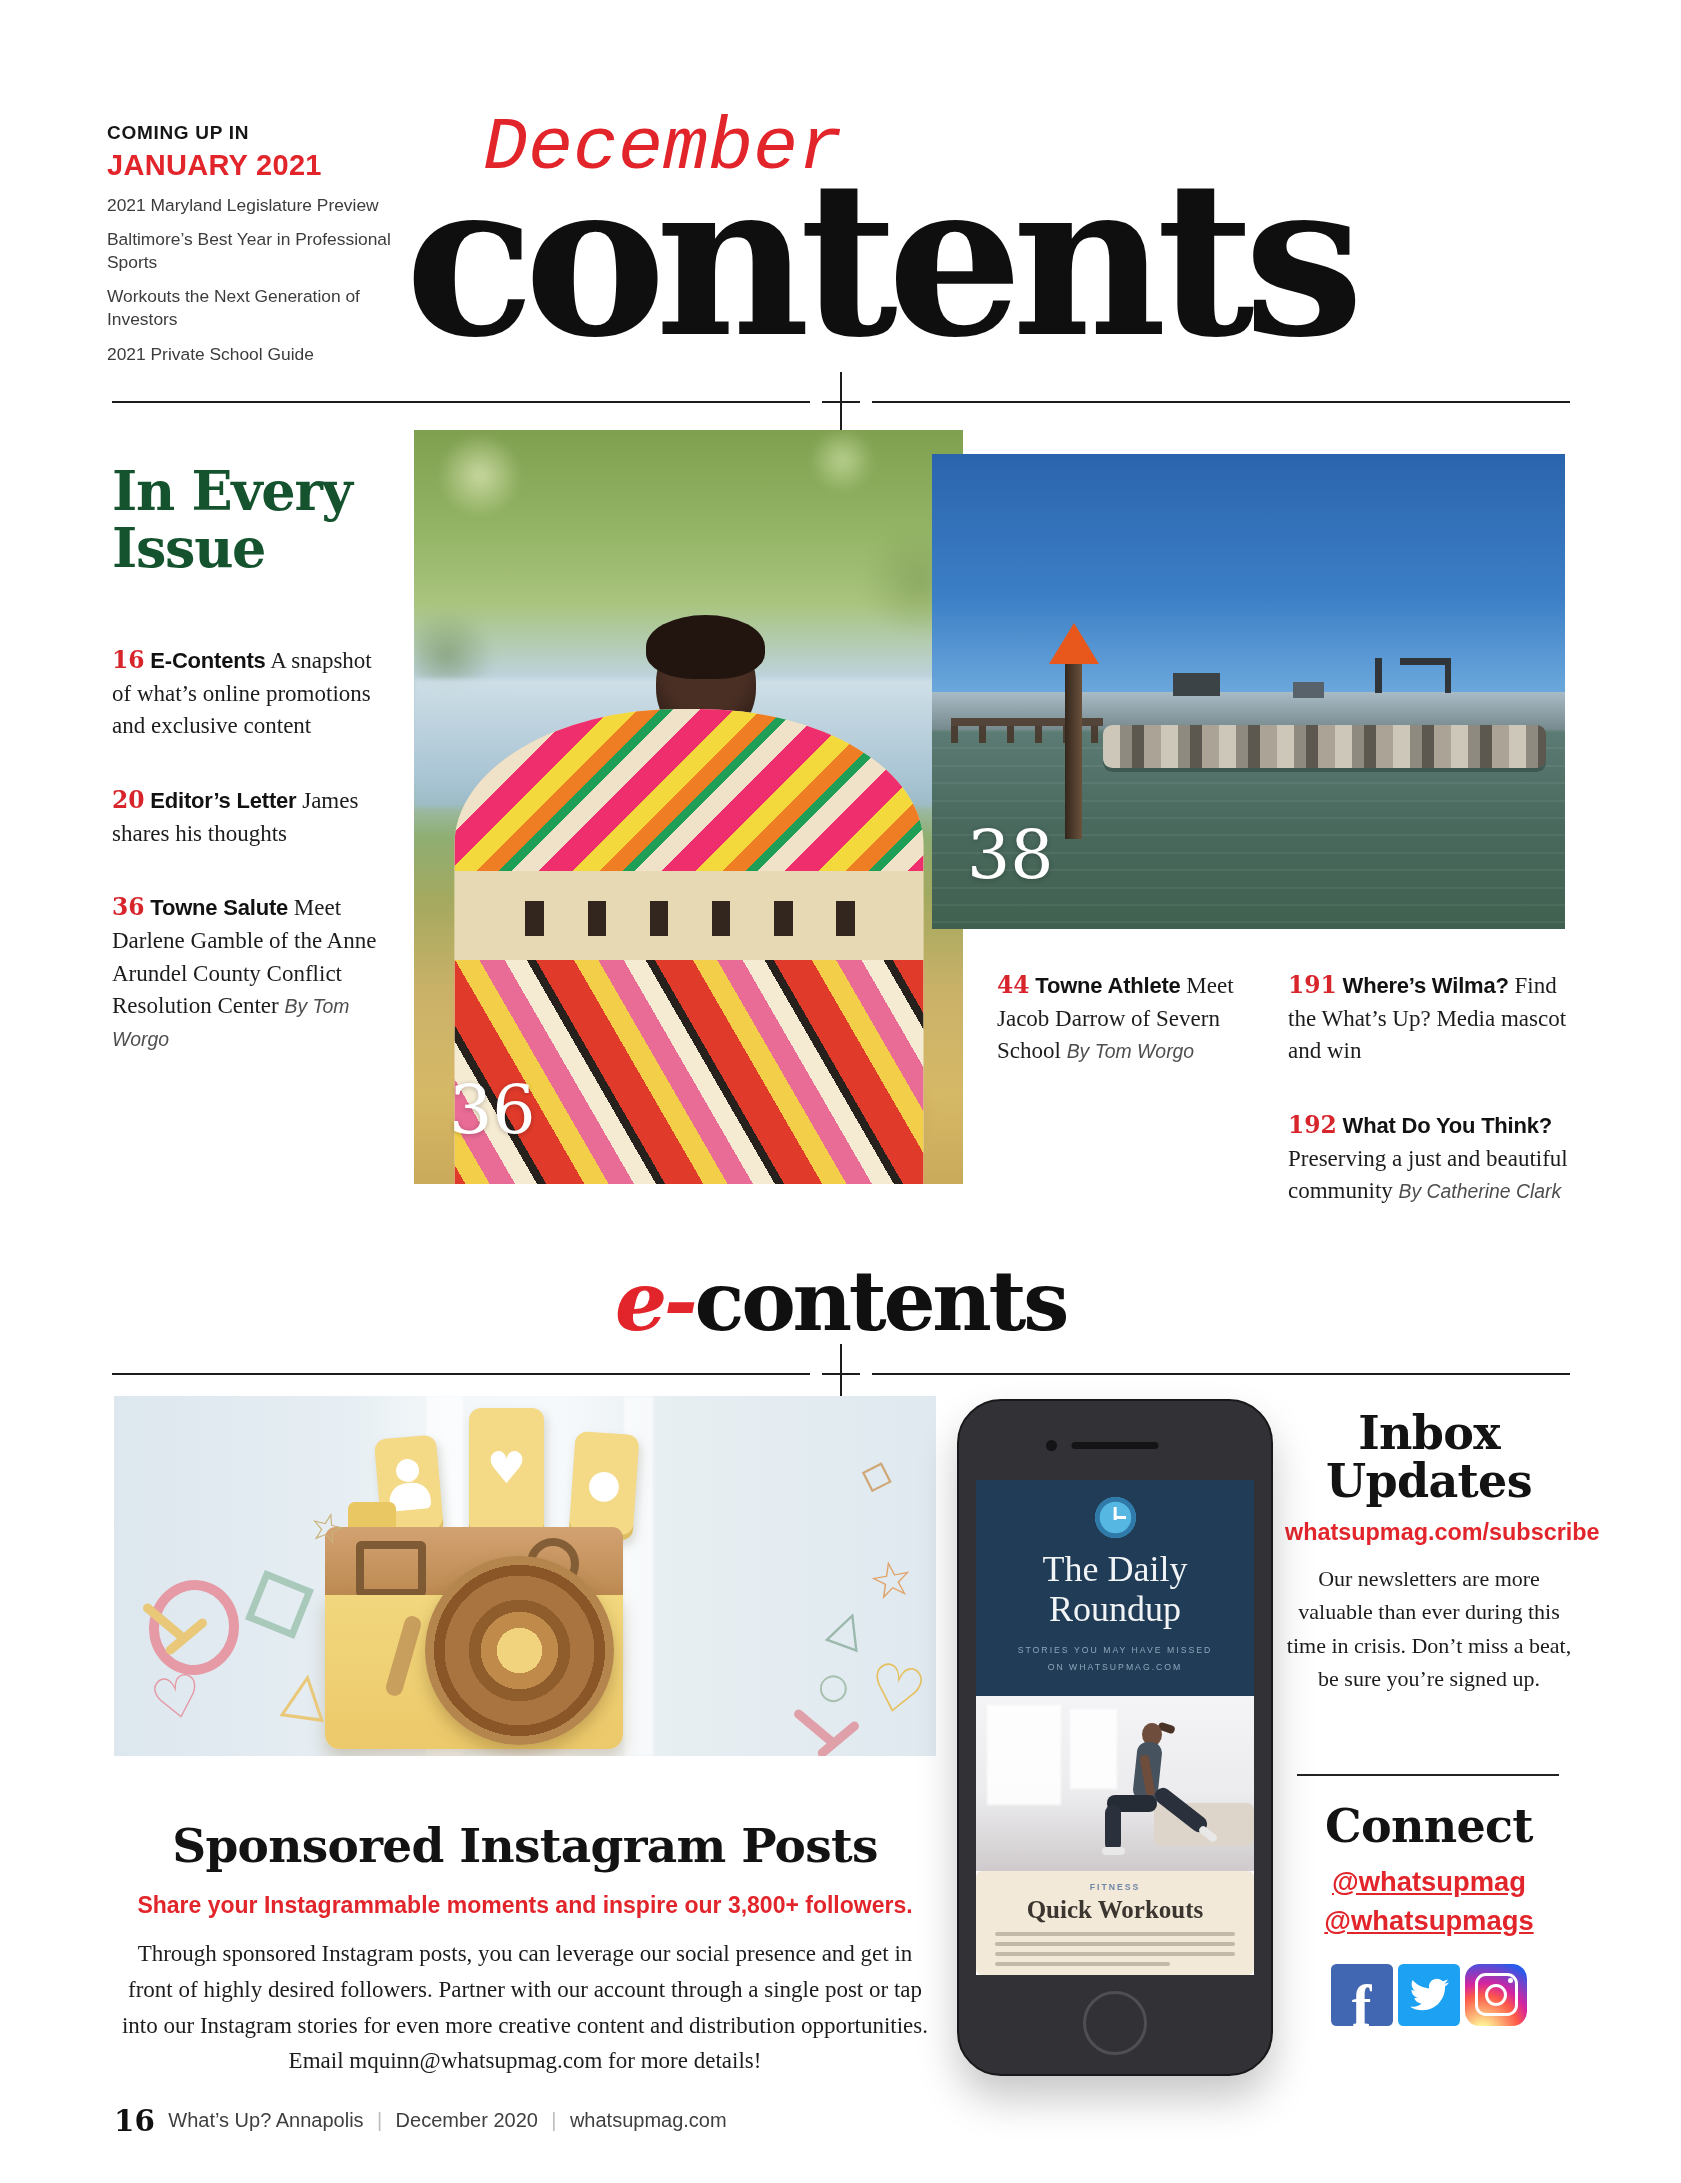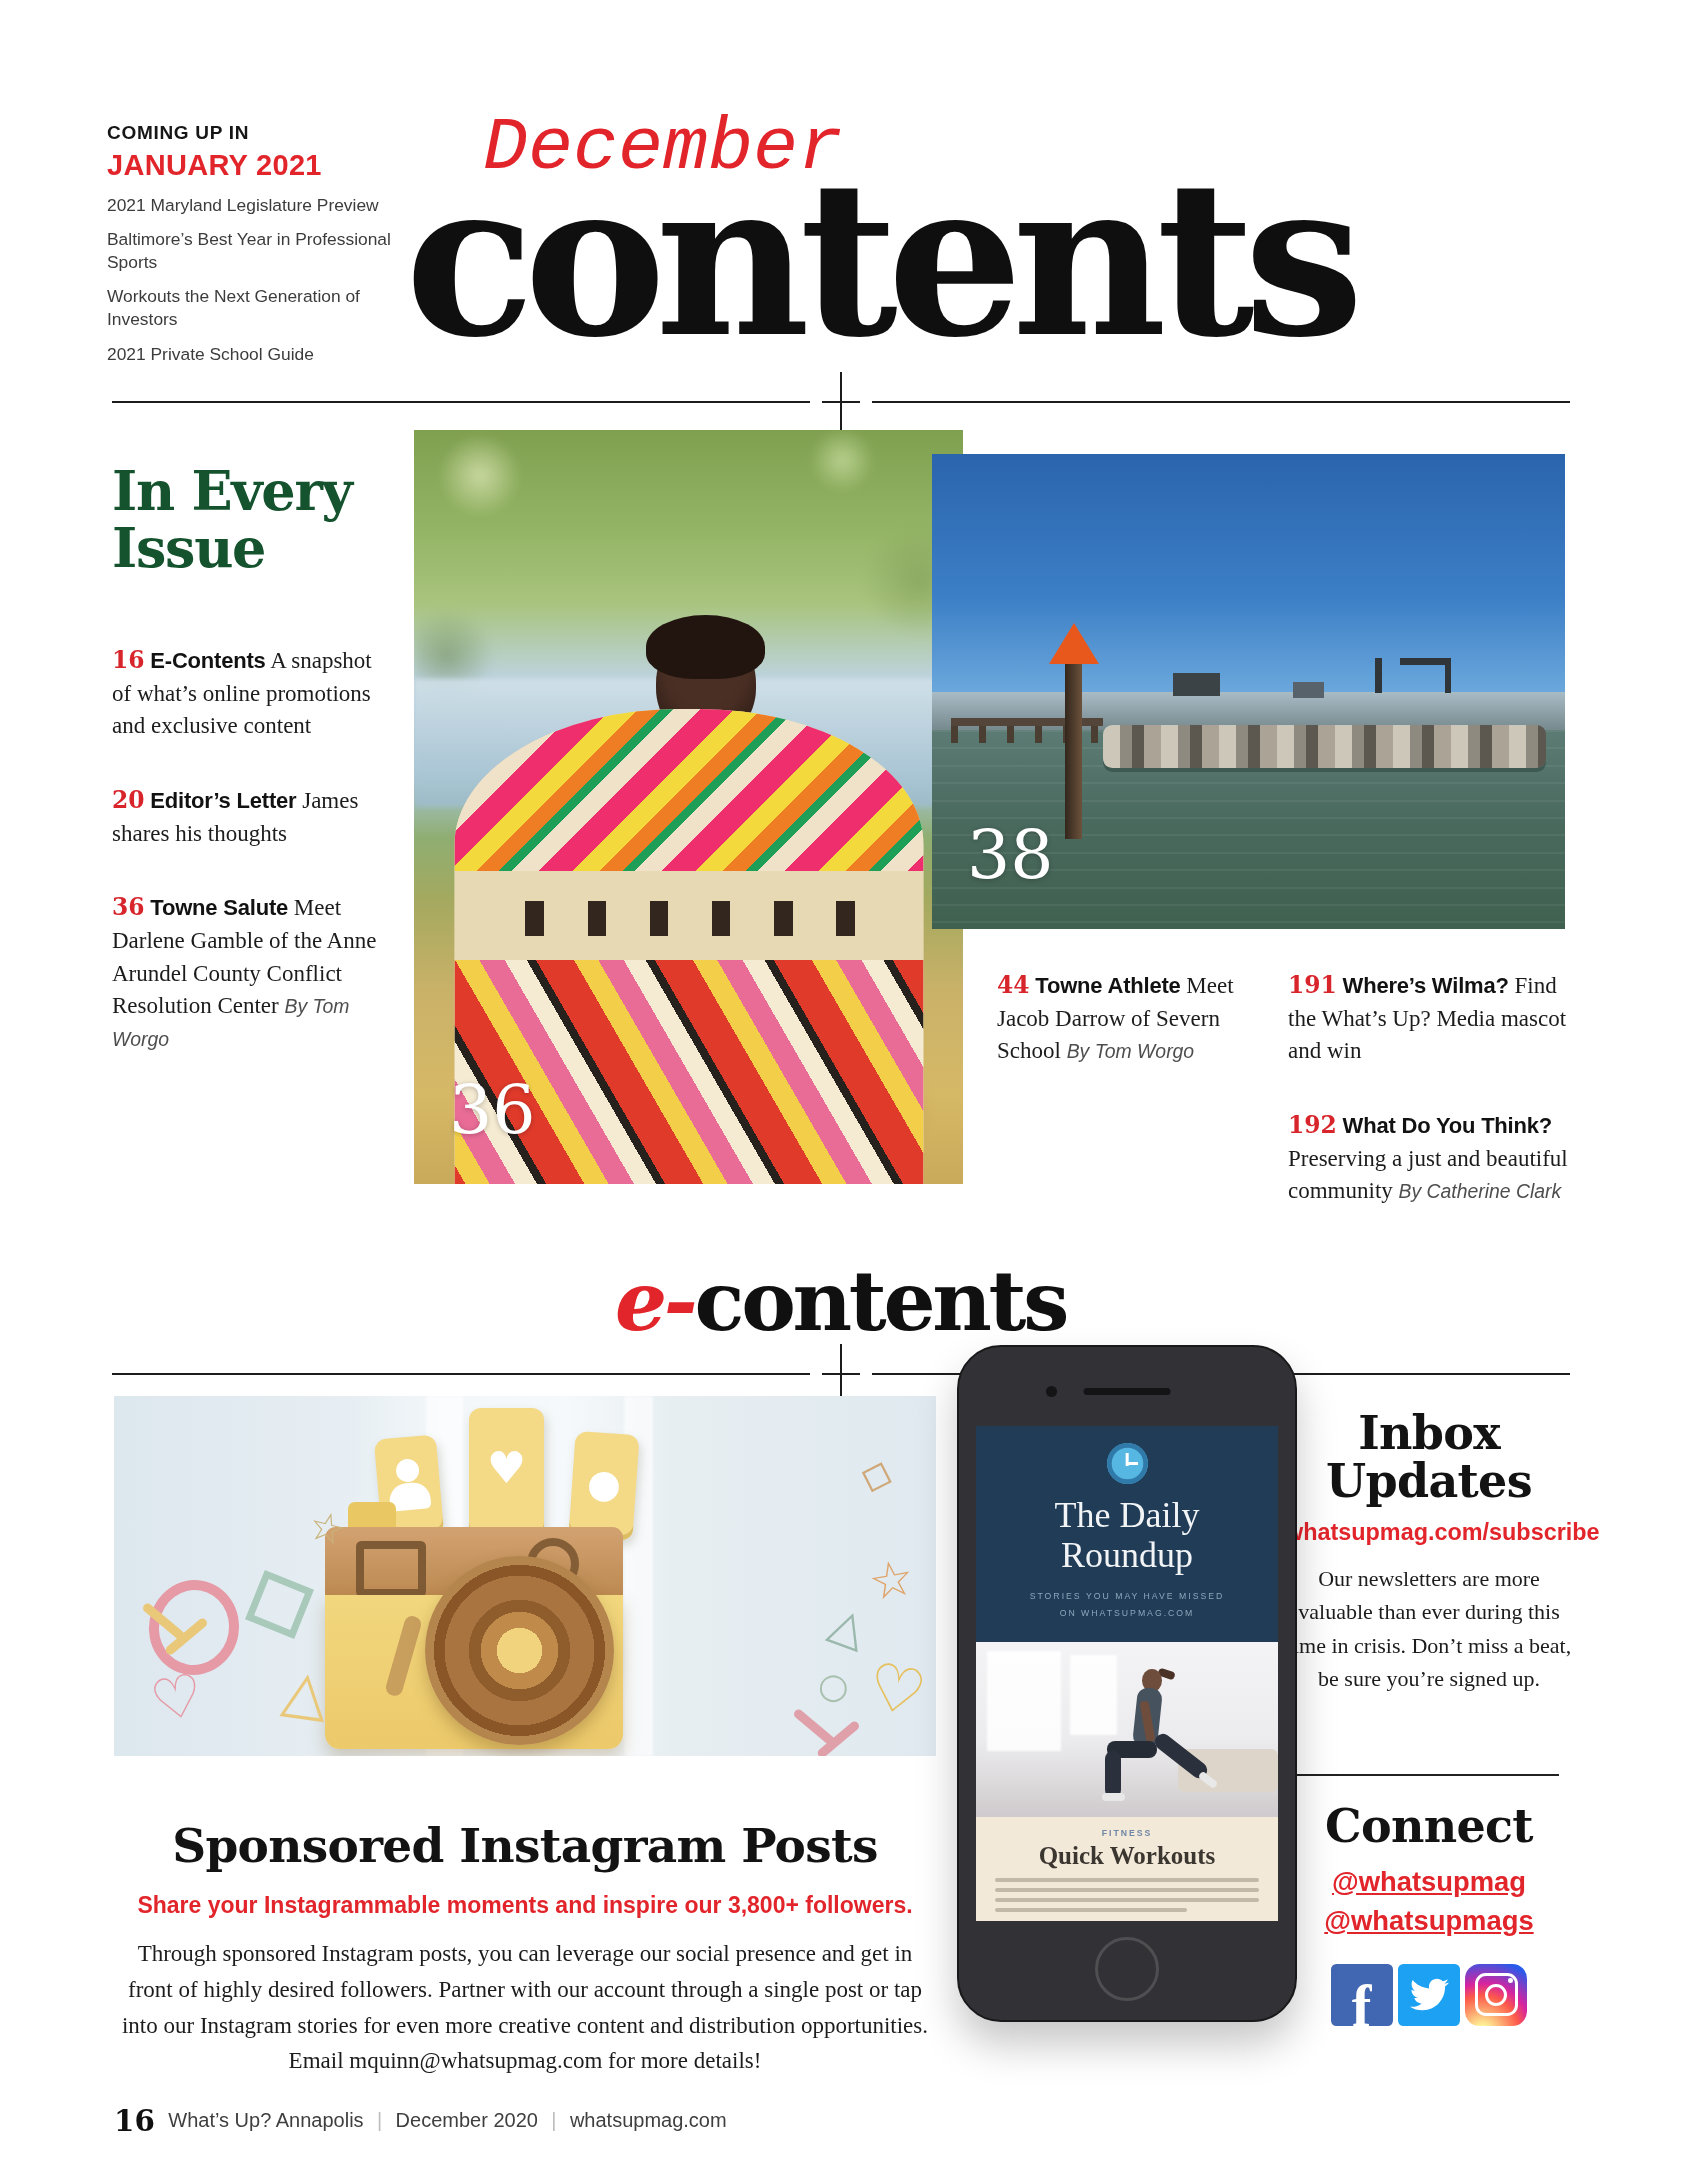--- a/index.html
+++ b/index.html
@@ -136,22 +136,22 @@
      box-shadow:0 8px 16px rgba(120,90,40,.35);}
   .lever{position:absolute;left:70px;top:20px;width:17.4px;height:82px;background:#c99f5e;
      border-radius:8px;transform:rotate(16deg);}
   .shape{position:absolute;font-family:"DejaVu Sans",sans-serif;line-height:1;}
   .ring{width:70px;height:75px;border:10.7px solid #e59aa6;border-radius:50%;transform:rotate(10deg);}
   .sq{width:39px;height:39px;border:7.4px solid #a9c9bb;transform:rotate(22deg);}
   .chev{width:51px;height:9.4px;border-radius:4.7px;}
   .chev.a{transform:rotate(40deg);} .chev.b{transform:rotate(-40deg);}
 
   
-  #phone{position:absolute;left:957px;top:1345px;width:312px;height:673px;background:#323236;
-     border:2.7px solid #19191b;border-radius:44px;box-shadow:0 23px 40px rgba(0,0,0,.22);z-index:3;padding-left:24px;}
+  #phone{position:absolute;left:957px;top:1399px;width:312px;height:673px;background:#323236;
+     border:2.7px solid #19191b;border-radius:44px;box-shadow:0 23px 40px rgba(0,0,0,.22);z-index:3;}
   .ph-speaker{position:absolute;top:41px;left:50%;transform:translateX(-50%);width:87px;height:7.4px;
      background:#141416;border-radius:4px;}
   .ph-cam-dot{position:absolute;top:39px;left:87px;width:10.7px;height:10.7px;background:#141416;border-radius:50%;}
   .ph-screen{position:absolute;left:17.4px;right:17.4px;top:79px;bottom:99px;background:#fff;overflow:hidden;}
   .ph-header{height:216px;background:#203c57;text-align:center;position:relative;padding-top:17.4px;box-sizing:border-box;}
   .clock-icon{width:41px;height:41px;border-radius:50%;background:#57b7e3;margin:0 auto;position:relative;
      box-shadow:inset 0 0 0 4.7px #2f7aa8;}
   .clock-icon::before{content:"";position:absolute;left:50%;top:9.4px;width:2.7px;height:13.4px;background:#fff;transform:translateX(-50%);}
   .clock-icon::after{content:"";position:absolute;left:50%;top:19px;width:10.7px;height:2.7px;background:#fff;}
   .ph-title{font-family:"Liberation Serif",serif;color:#f2f4f6;font-size:36px;line-height:1.12;
@@ -166,21 +166,21 @@
   .fg div{position:absolute;}
   .fg-head{left:39px;top:0;width:20px;height:23px;background:#6f4d3d;border-radius:50%;}
   .fg-pony{left:55px;top:1.3px;width:17.4px;height:8px;background:#4a3227;border-radius:4px;transform:rotate(18deg);}
   .fg-torso{left:32px;top:19px;width:25.4px;height:59px;background:#46525e;border-radius:10.7px;transform:rotate(6deg);}
   .fg-arm{left:40px;top:32px;width:8.7px;height:41px;background:#6f4d3d;border-radius:4px;transform:rotate(-10deg);}
   .fg-thigh{left:4px;top:72px;width:50px;height:16.7px;background:#262c36;border-radius:8px;}
   .fg-shin{left:1.3px;top:82px;width:16.7px;height:47px;background:#2b313c;border-radius:8px;}
   .fg-backleg{left:47px;top:79px;width:62px;height:16px;background:#2b313c;border-radius:8px;transform:rotate(38deg);}
   .fg-shoe1{left:-1.3px;top:124px;width:23px;height:8px;background:#e8e8e8;border-radius:4px;}
   .fg-shoe2{left:95px;top:107px;width:20px;height:8px;background:#e8e8e8;border-radius:4px;transform:rotate(38deg);}
-  .ph-article{background:#f3e9d9;text-align:center;padding-top:10.7px;height:104px;box-sizing:border-box;}
+  .ph-article{background:#f3e9d9;text-align:center;padding-top:10.7px;height:104px;box-sizing:border-box;border-radius:6px;}
   .ph-cat{font-family:"Liberation Sans",sans-serif;font-weight:700;font-size:8.7px;letter-spacing:2px;color:#6f87a6;}
   .ph-art-title{font-family:"Liberation Serif",serif;font-weight:700;font-size:25px;color:#3c3631;margin-top:4px;}
   .ph-lines{margin-top:8px;}
   .ph-lines i{display:block;height:4px;background:#c3b9a9;border-radius:2px;margin:6px 19px;}
   .ph-lines i:last-child{margin-right:30%;}
   .ph-home{position:absolute;bottom:19px;left:50%;transform:translateX(-50%);width:58px;height:58px;
      border:3.3px solid #4f4f52;border-radius:50%;}
 
   
   #inbox{position:absolute;left:1285px;top:1410px;width:288px;text-align:center;}

